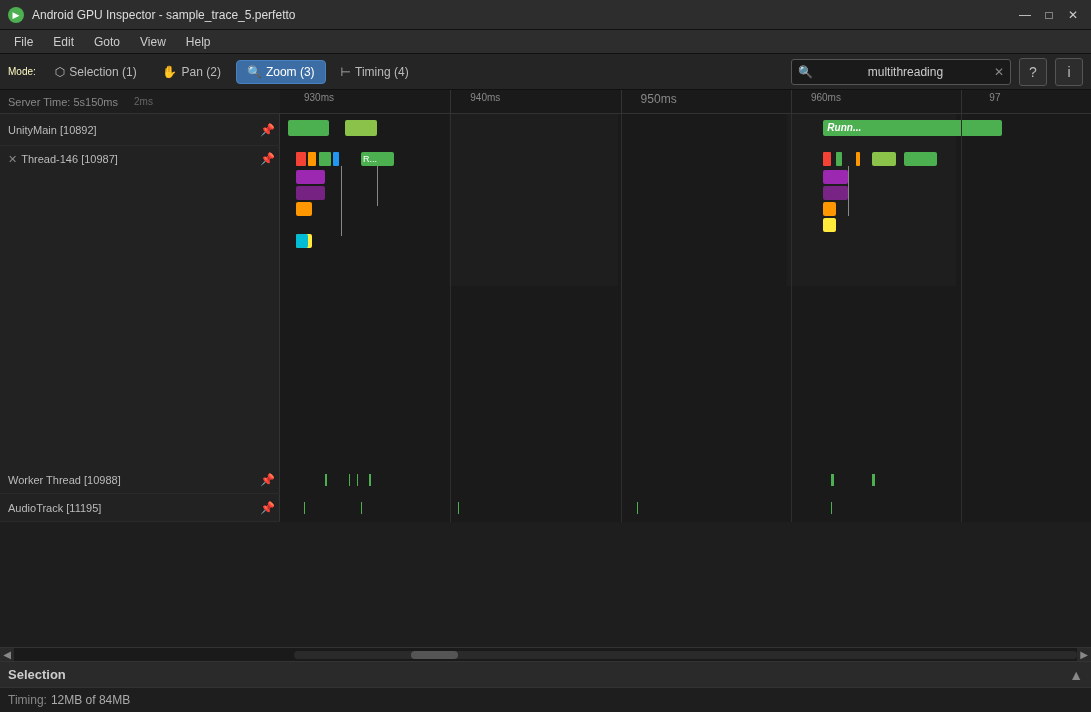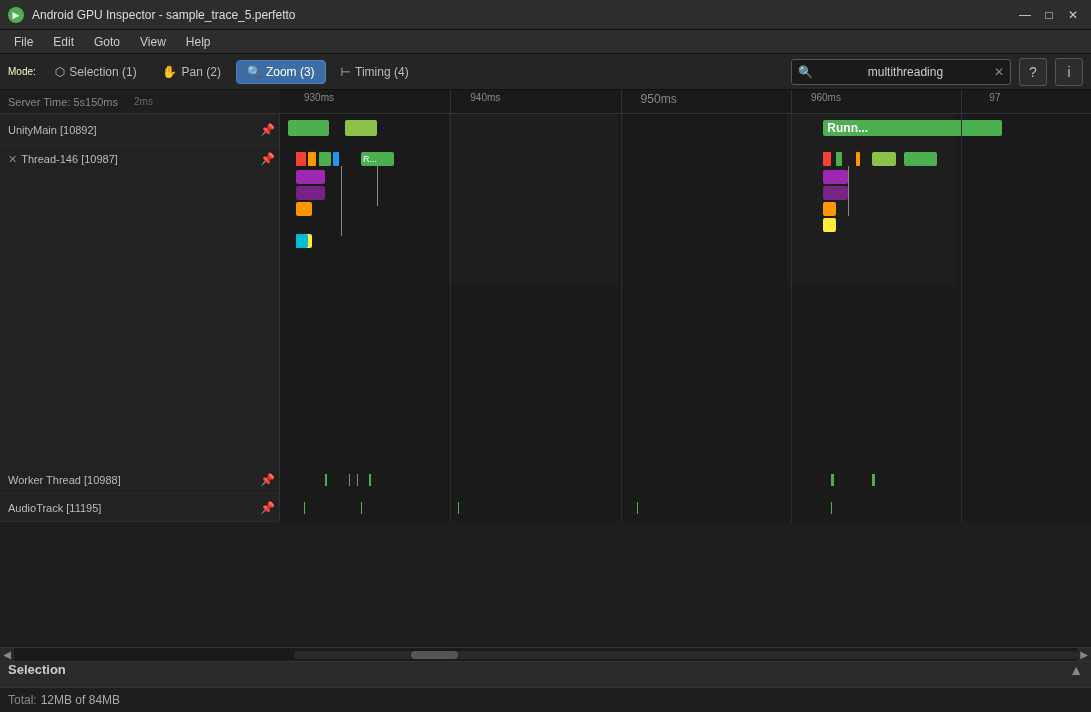--- a/index.html
+++ b/index.html
@@ -241,21 +241,21 @@
     }
 
     
     .selection-panel {
       background: #252525;
       border-top: 1px solid #333;
       flex-shrink: 0;
     }
     .selection-header {
       display: flex;
-      align-items: flex-start;
+      align-items: center;
       height: 26px;
       padding: 0 8px;
       background: #2a2a2a;
       border-bottom: 1px solid #333;
       cursor: pointer;
     }
     .selection-title {
       font-size: 13px;
       font-weight: bold;
       color: #ccc;
@@ -383,21 +383,21 @@
       <div class="track-label">
         <span style="color:#bbb;font-size:11px;">UnityMain [10892]</span>
         <span class="pin-icon" style="margin-left:auto;">📌</span>
       </div>
       <div class="track-canvas stripe-bg" style="height:32px;">
 
         <div style="position:absolute;left:1%;top:6px;width:5%;height:16px;background:#4caf50;border-radius:2px;"></div>
         <div style="position:absolute;left:8%;top:6px;width:4%;height:16px;background:#8bc34a;border-radius:2px;"></div>
 
         <div style="position:absolute;left:67%;top:6px;width:22%;height:16px;background:#4caf50;border-radius:2px;display:flex;align-items:center;padding-left:4px;">
-          <span style="font-size:12px;color:#fff;font-weight:bold;">Runn...</span>
+          <span style="font-size:10px;color:#fff;font-weight:bold;font-style:italic;">Runn...</span>
         </div>
 
         <div style="position:absolute;left:21%;top:0;width:1px;height:100%;background:#2e2e2e;"></div>
         <div style="position:absolute;left:42%;top:0;width:1px;height:100%;background:#2e2e2e;"></div>
         <div style="position:absolute;left:63%;top:0;width:1px;height:100%;background:#2e2e2e;"></div>
         <div style="position:absolute;left:84%;top:0;width:1px;height:100%;background:#2e2e2e;"></div>
       </div>
     </div>
 
     <div class="track-row" style="height:140px;align-items:flex-start;">
@@ -514,16 +514,16 @@
   </div>
 
 </div>
 
 <div class="selection-panel">
   <div class="selection-header">
     <span class="selection-title">Selection</span>
     <span class="selection-toggle">▲</span>
   </div>
   <div class="selection-status">
-    <span class="server-label">Total:</span>
+    <span class="server-label">Timing:</span>
     <span>12MB of 84MB</span>
   </div>
 </div>
 
 </body></html>

